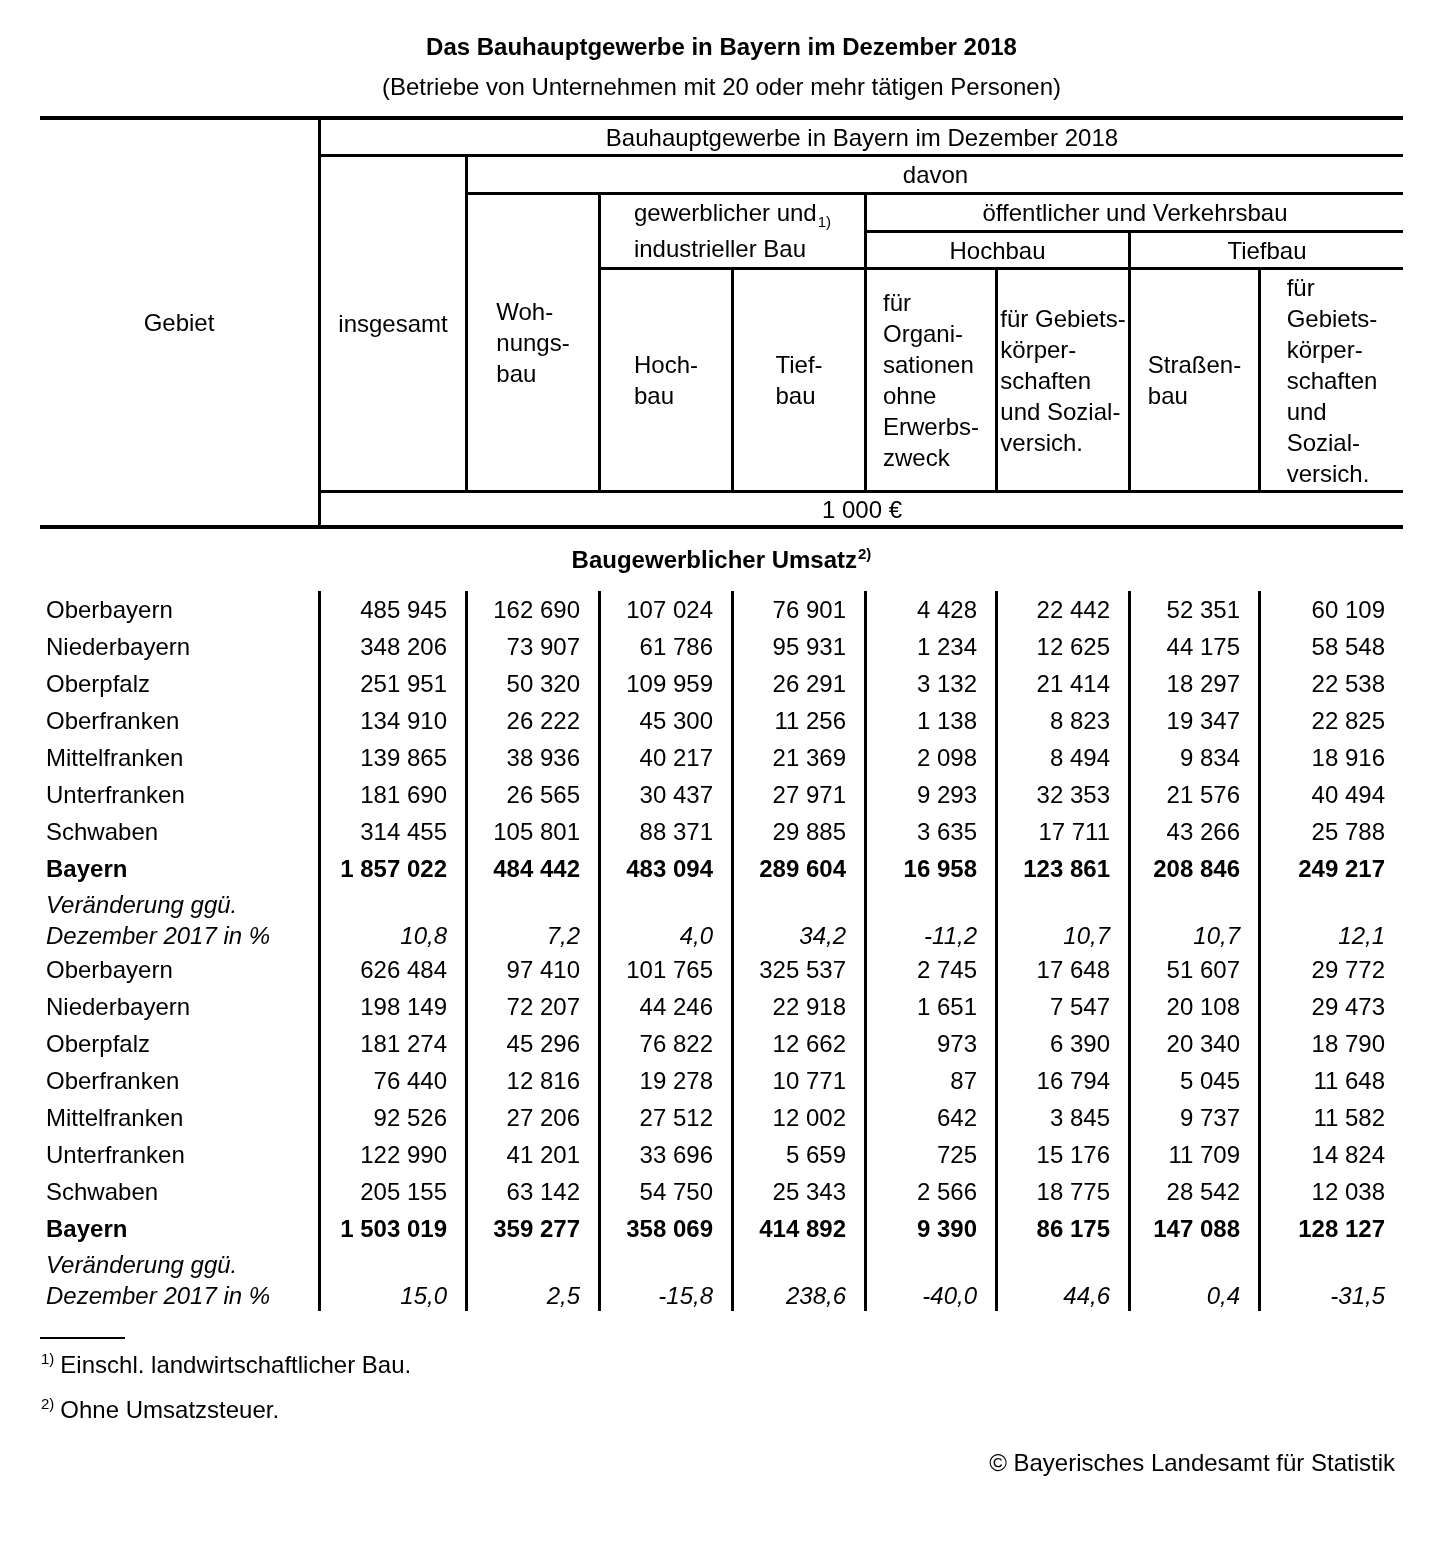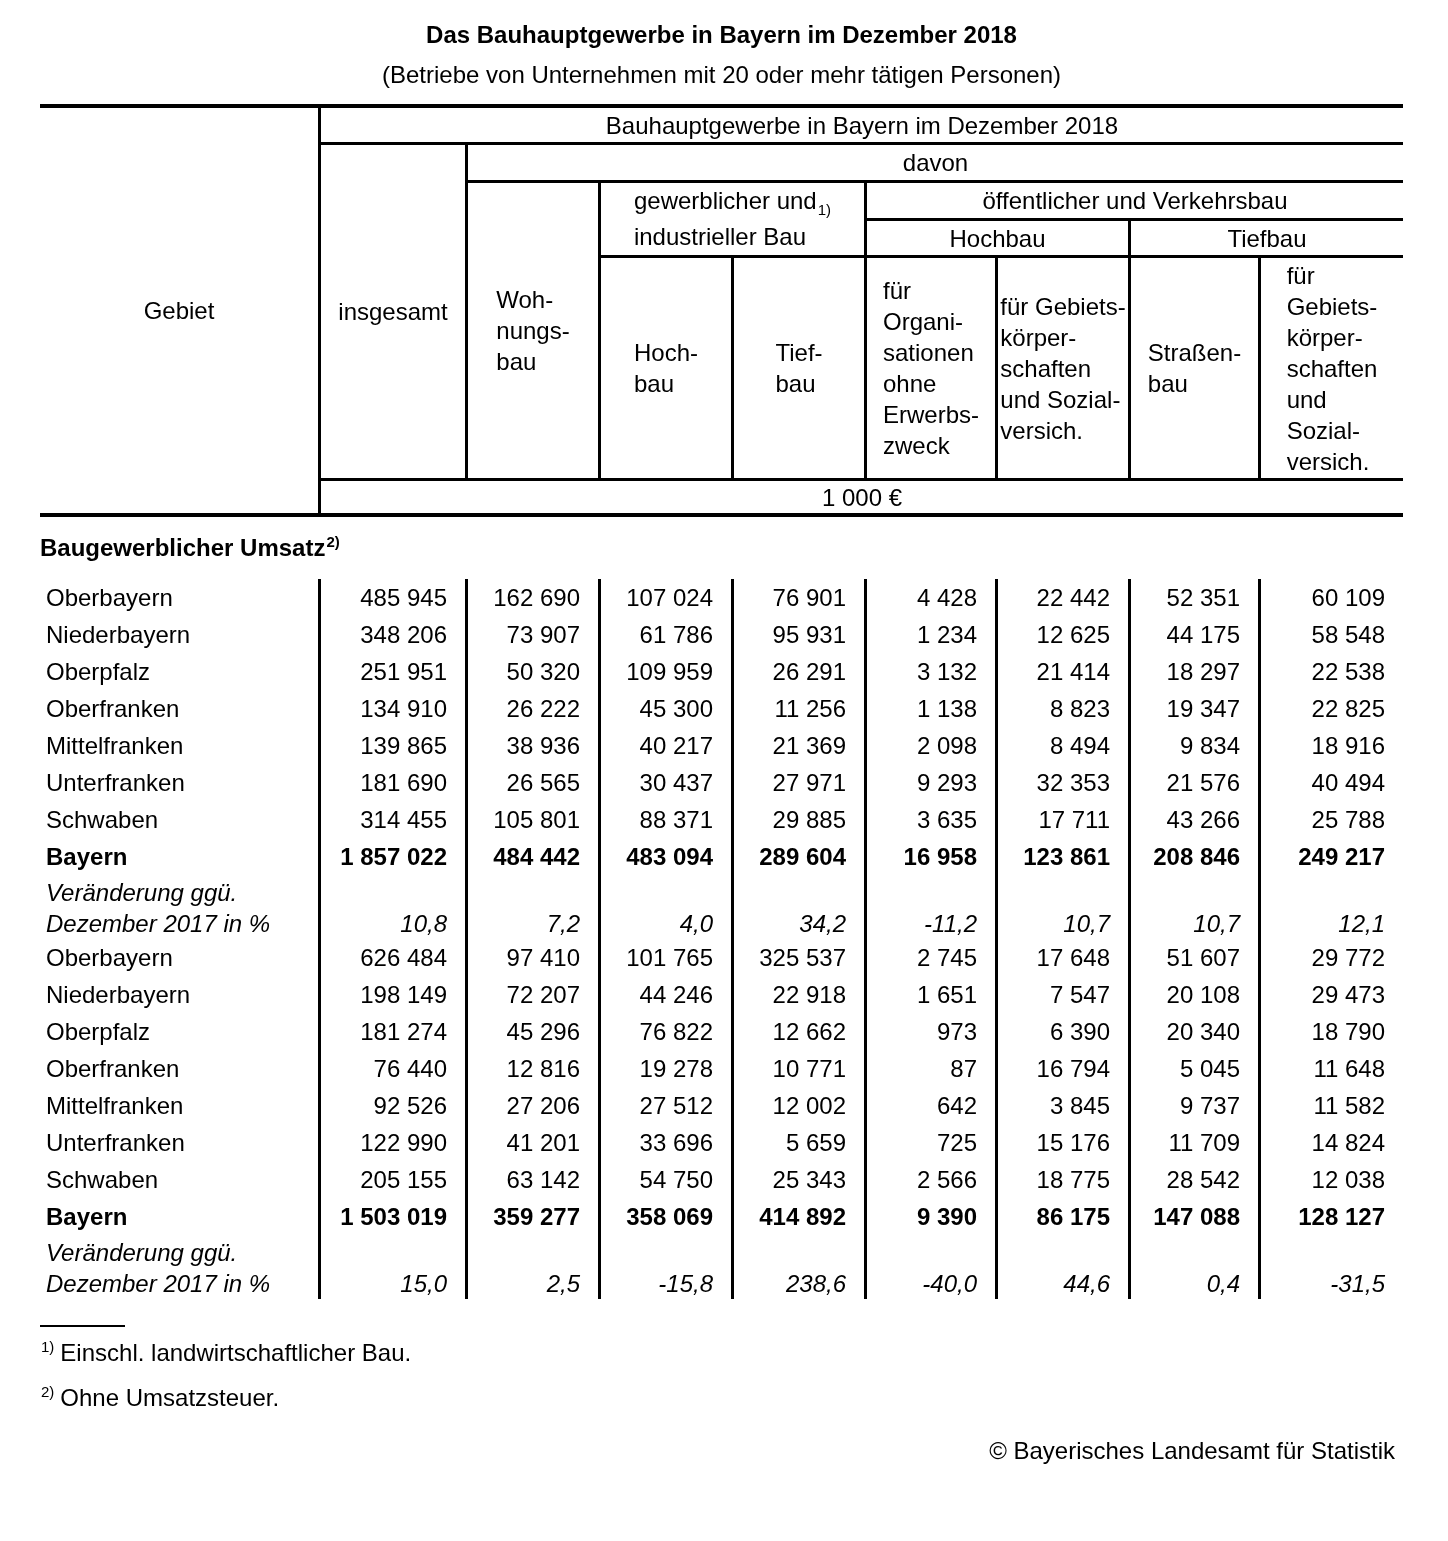--- a/index.html
+++ b/index.html
@@ -1,20 +1,20 @@
 <!DOCTYPE html>
 <html><head>
 <meta charset="utf-8">
 <style>
   * { box-sizing: border-box; margin: 0; padding: 0; }
   html, body { background: #fff; }
   body { width: 1448px; height: 1541px; font-family: "Liberation Sans", sans-serif; color: #000; }
   .page { position: relative; width: 1448px; height: 1541px; padding: 0 45px 0 40px; overflow: hidden; background: #fff; }
 
-  .doc-title { margin-top: 20px; text-align: center; font-size: 24px; font-weight: bold; line-height: 30px; }
+  .doc-title { margin-top: 32px; text-align: center; font-size: 24px; font-weight: bold; line-height: 30px; }
   .doc-subtitle { margin-top: 10px; text-align: center; font-size: 24px; line-height: 30px; }
 
   
   .theader {
     margin-top: 14px;
     display: grid;
     grid-template-columns: 278px 147px 133px 133px 133px 131px 133px 130px 145px;
     grid-template-rows: 37px 38px 38px 37px 220px 35px;
     border-top: 4px solid #000;
     border-bottom: 4px solid #000;
@@ -37,21 +37,21 @@
   .h-c4 { grid-row: 5; grid-column: 5; }
   .h-c5 { grid-row: 5; grid-column: 6; }
   .h-c6 { grid-row: 5; grid-column: 7; }
   .h-c7 { grid-row: 5; grid-column: 8; }
   .h-c8 { grid-row: 5; grid-column: 9; }
   .h-unit { grid-row: 6; grid-column: 2 / 10; }
 
   .sup { font-size: 15px; position: relative; top: -9px; margin-left: 1px; }
 
   
-  .section-title { font-size: 24px; font-weight: bold; line-height: 30px; padding-top: 16px; padding-bottom: 13px; }
+  .section-title { text-align: center; font-size: 24px; font-weight: bold; line-height: 30px; padding-top: 16px; padding-bottom: 13px; }
   .section-title.t2 { padding-top: 44px; }
 
   
   .tgrid { font-size: 24px; }
   .row { display: grid; grid-template-columns: 278px 147px 133px 133px 133px 131px 133px 130px 145px; height: 37px; }
   .row.change { height: 64px; }
   .cell { white-space: nowrap; }
   .region { padding-left: 6px; line-height: 37px; text-align: left; }
   .num { text-align: right; padding-right: 18px; line-height: 37px; }
   .row .vline { border-left: 3px solid #000; }

